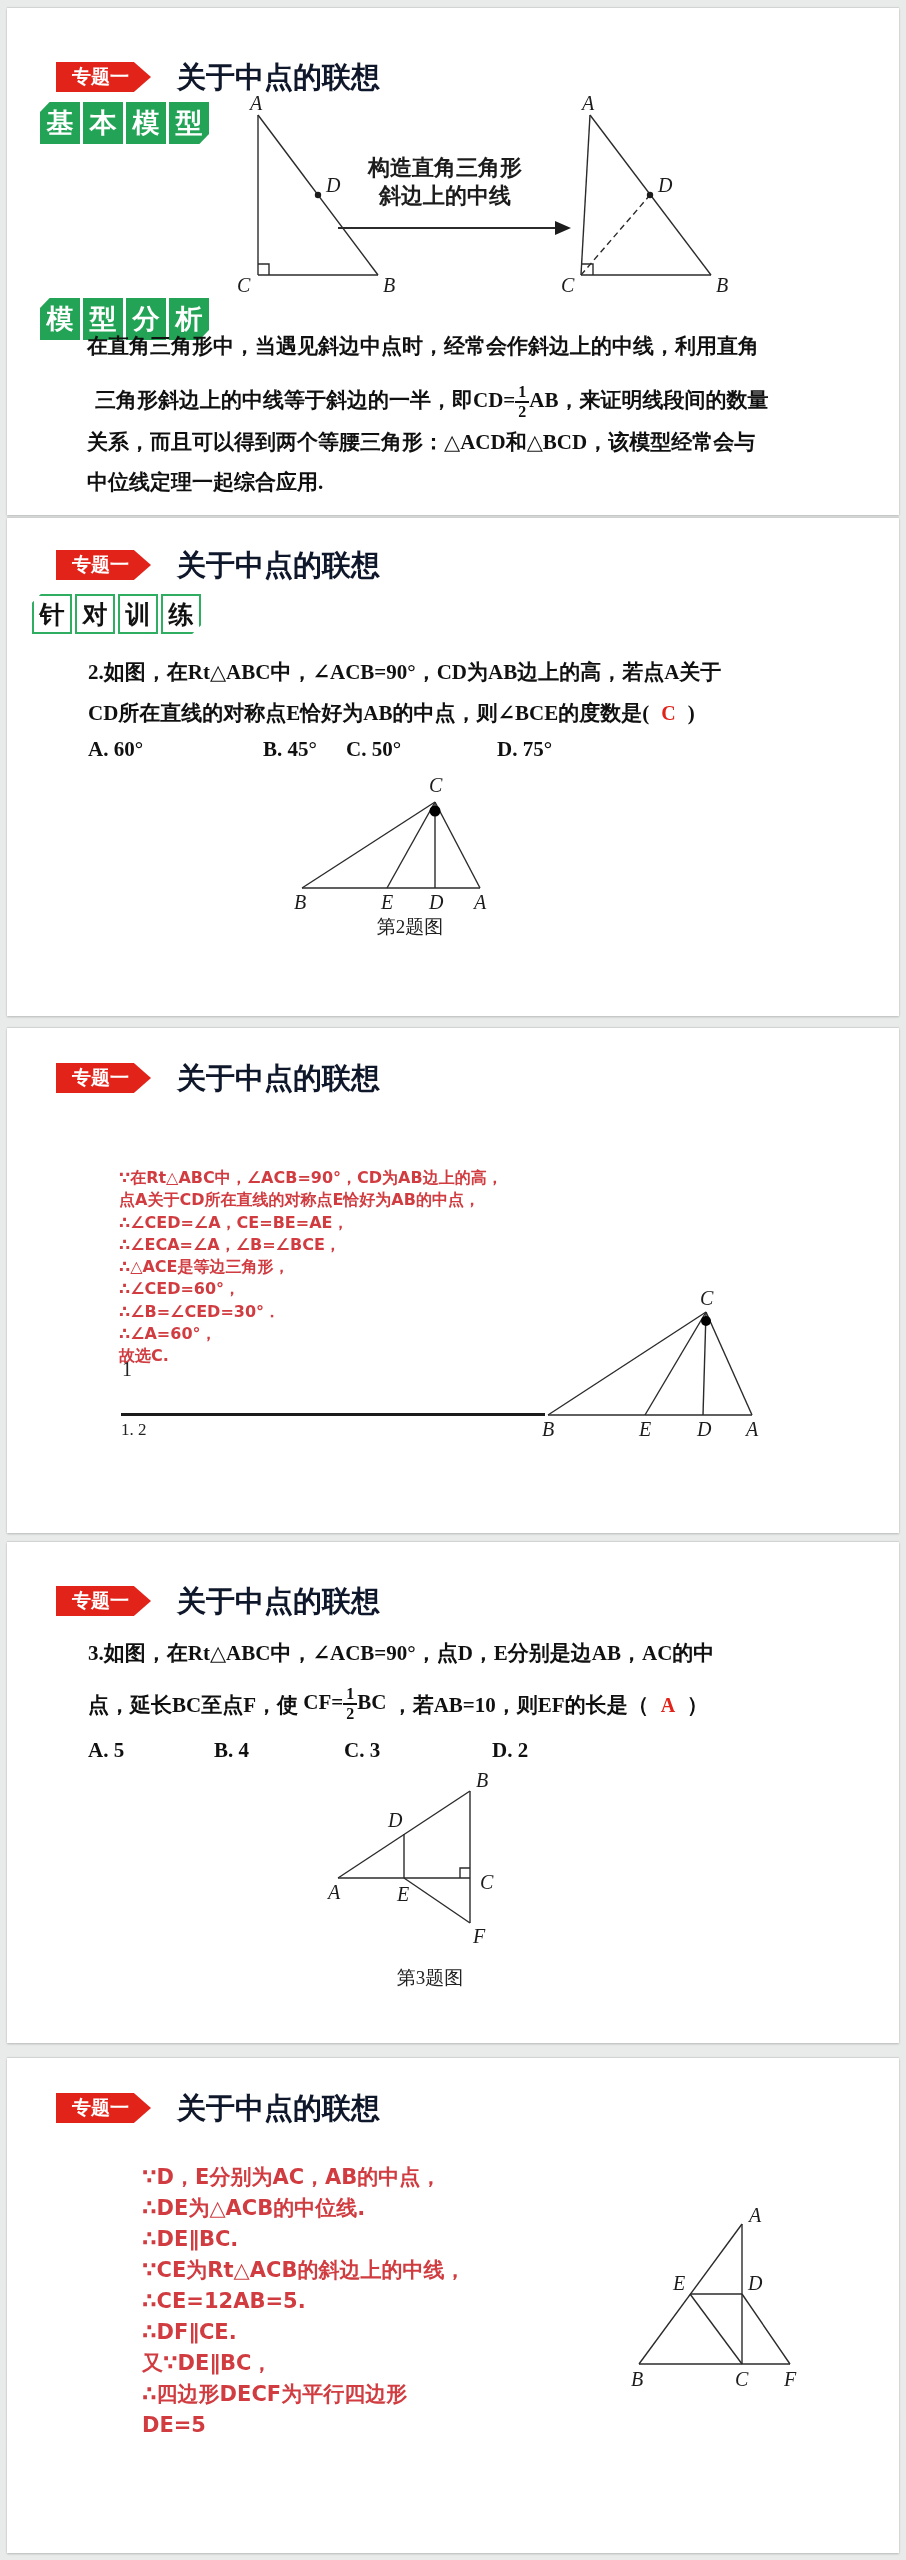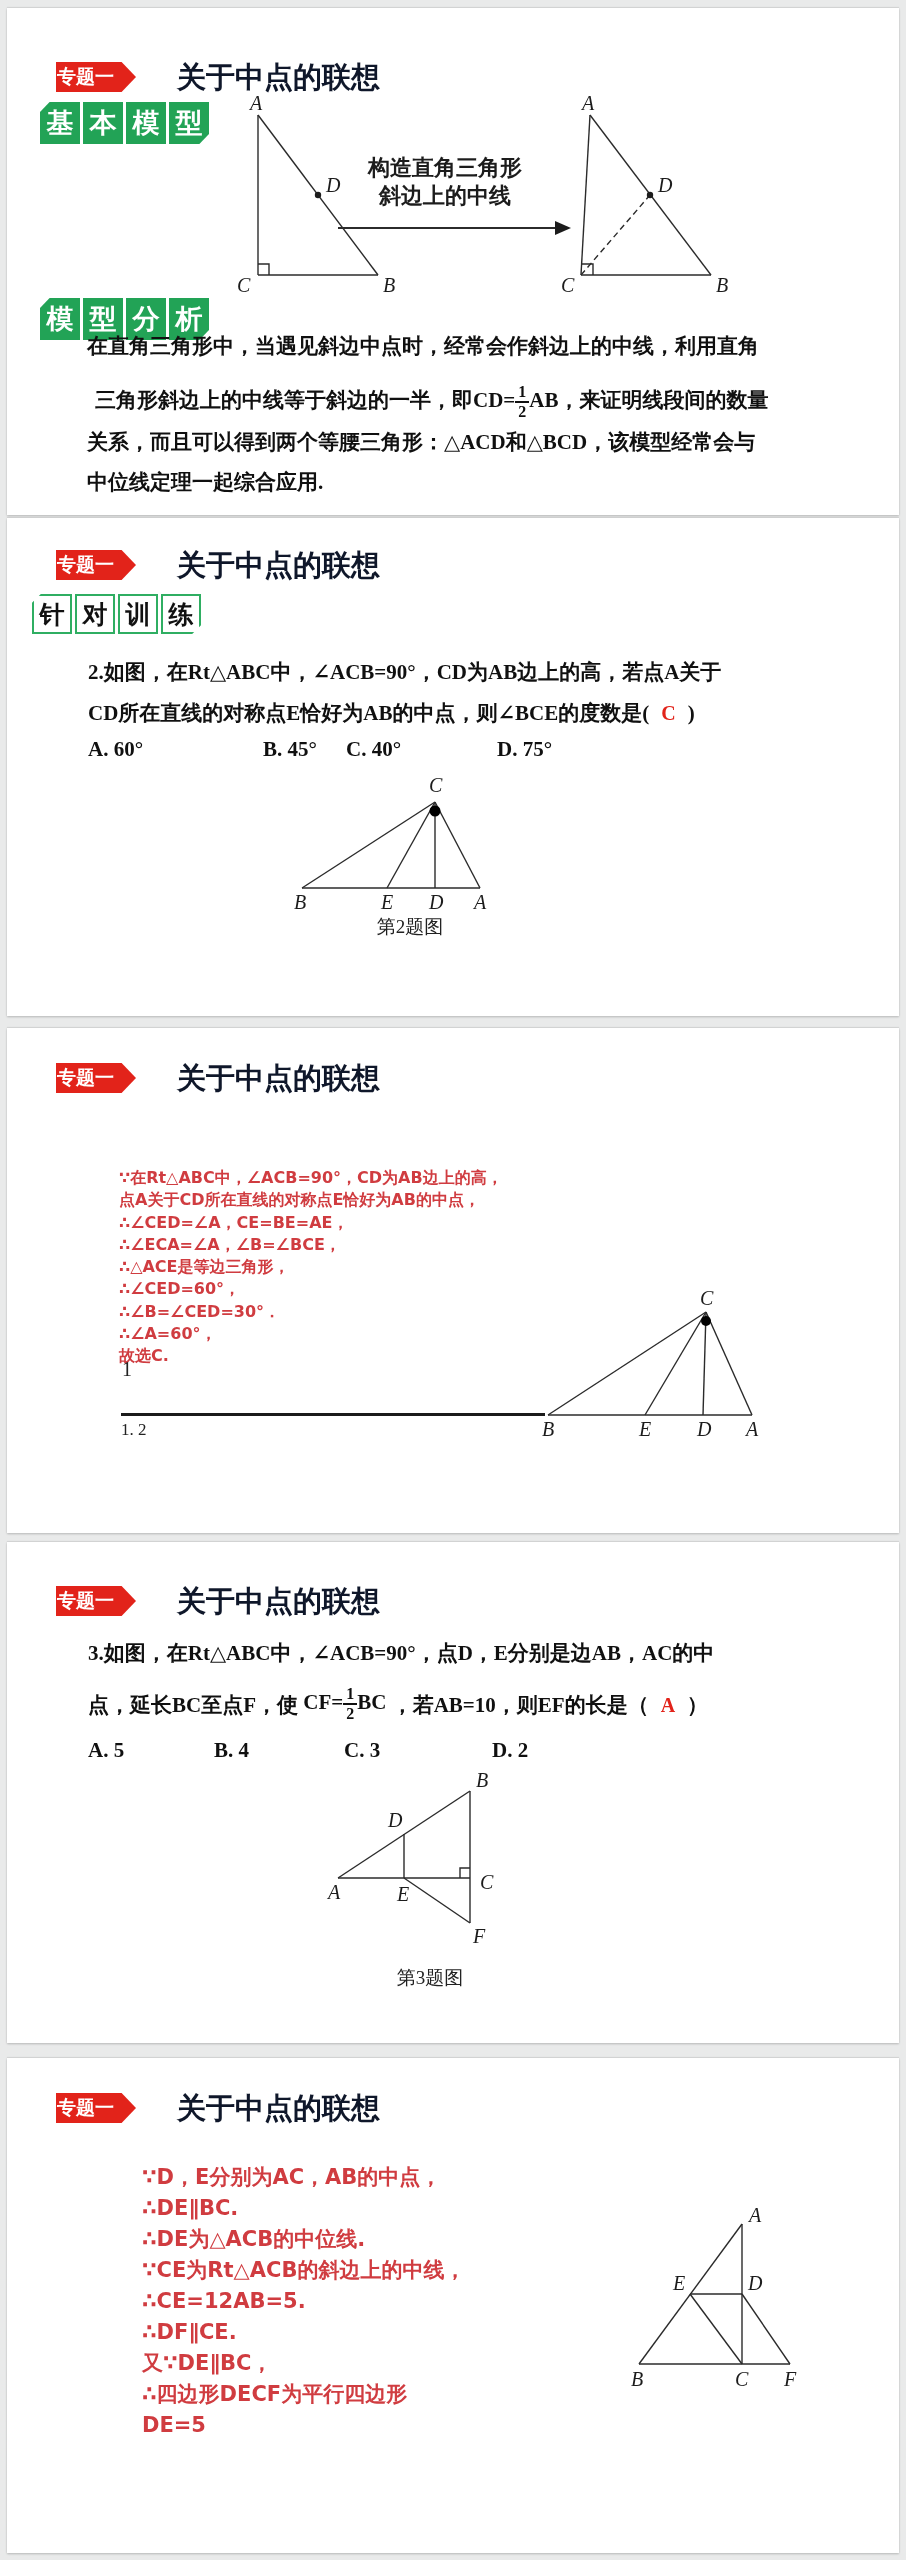--- a/index.html
+++ b/index.html
@@ -3,21 +3,21 @@
 <meta charset="utf-8">
 <style>
   html,body{margin:0;padding:0;}
   body{background:#e9eaea;font-family:"Liberation Sans","DejaVu Sans",sans-serif;}
   #page{position:relative;width:906px;height:2560px;background:#e9eaea;overflow:hidden;}
   .card{position:absolute;left:7px;width:892px;background:#ffffff;
         box-shadow:0 1px 2px rgba(0,0,0,.22), 0 -1px 1px rgba(0,0,0,.08);}
   
   .topic-badge{position:absolute;height:30px;background:#e2231a;color:#fff;
         font-weight:bold;font-size:19px;line-height:30px;text-align:center;
-        padding:0 22px 0 1px;
+        padding:0 22px 0 16px;
         clip-path:polygon(0 0, 82% 0, 100% 50%, 82% 100%, 0 100%);}
   .topic-title{position:absolute;color:#0f172a;font-weight:bold;font-size:29px;line-height:30px;}
   
   .badge-row{position:absolute;display:flex;gap:3px;}
   .gbox{width:40px;height:42px;background:#22a356;color:#fff;font-weight:bold;
         font-size:27px;line-height:42px;text-align:center;}
   .gbox.first{clip-path:polygon(24% 0,100% 0,100% 100%,0 100%,0 24%);}
   .gbox.last{clip-path:polygon(0 0,100% 0,100% 76%,76% 100%,0 100%);}
   .wbox{width:40px;height:40px;background:#fff;border:2px solid #2fae62;box-sizing:border-box;
         color:#111;font-weight:bold;font-size:25px;line-height:36px;text-align:center;}
@@ -121,21 +121,21 @@
       <span class="wbox">训</span>
       <span class="wbox last">练</span>
     </div>
 
     <div class="qtext" style="left:81px;top:140px;">2.如图，在Rt△ABC中，∠ACB=90°，CD为AB边上的高，若点A关于</div>
     <div class="qtext" style="left:81px;top:181px;">
       <span>CD所在直线的对称点E恰好为AB的中点，则∠BCE的度数是(</span><span class="ans">C</span><span>)</span>
     </div>
     <span class="opt" style="left:81px;top:219px;">A. 60°</span>
     <span class="opt" style="left:208px;top:219px;margin-left:48px;">B. 45°</span>
-    <span class="opt" style="left:339px;top:219px;">C. 40°</span>
+    <span class="opt" style="left:339px;top:219px;">C. 50°</span>
     <span class="opt" style="left:490px;top:219px;">D. 75°</span>
 
     <svg style="left:273px;top:250px;" width="230" height="150" viewBox="0 0 230 150">
       <line x1="22" y1="120" x2="200" y2="120"></line>
       <line x1="22" y1="120" x2="155" y2="34"></line>
       <line x1="107" y1="120" x2="155" y2="34"></line>
       <line x1="155" y1="120" x2="155" y2="34"></line>
       <line x1="200" y1="120" x2="155" y2="34"></line>
       <circle cx="155" cy="43" r="5.5"></circle>
       <text x="149" y="24">C</text>
@@ -214,22 +214,22 @@
     </svg>
     <div class="caption" style="left:358px;top:423px;width:130px;">第3题图</div>
   </div>
 
   <div class="card" style="top:2058px;height:495px;">
     <div class="topic-badge" style="left:49px;top:35px;">专题一</div>
     <div class="topic-title" style="left:170px;top:35px;">关于中点的联想</div>
 
     <div class="sol" style="left:135px;top:104px;font-size:21px;line-height:31px;">
       <div>∵D，E分别为AC，AB的中点，</div>
+      <div>∴DE为△ACB的中位线.</div>
       <div>∴DE∥BC.</div>
-      <div>∴DE为△ACB的中位线.</div>
       <div>∵CE为Rt△ACB的斜边上的中线，</div>
       <div>∴CE=12AB=5.</div>
       <div>∴DF∥CE.</div>
       <div>又∵DE∥BC，</div>
       <div>∴四边形DECF为平行四边形</div>
       <div>DE=5</div>
     </div>
 
     <svg style="left:611px;top:120px;" width="230" height="225" viewBox="0 0 230 225">
       <line x1="21" y1="186" x2="124" y2="46"></line>

